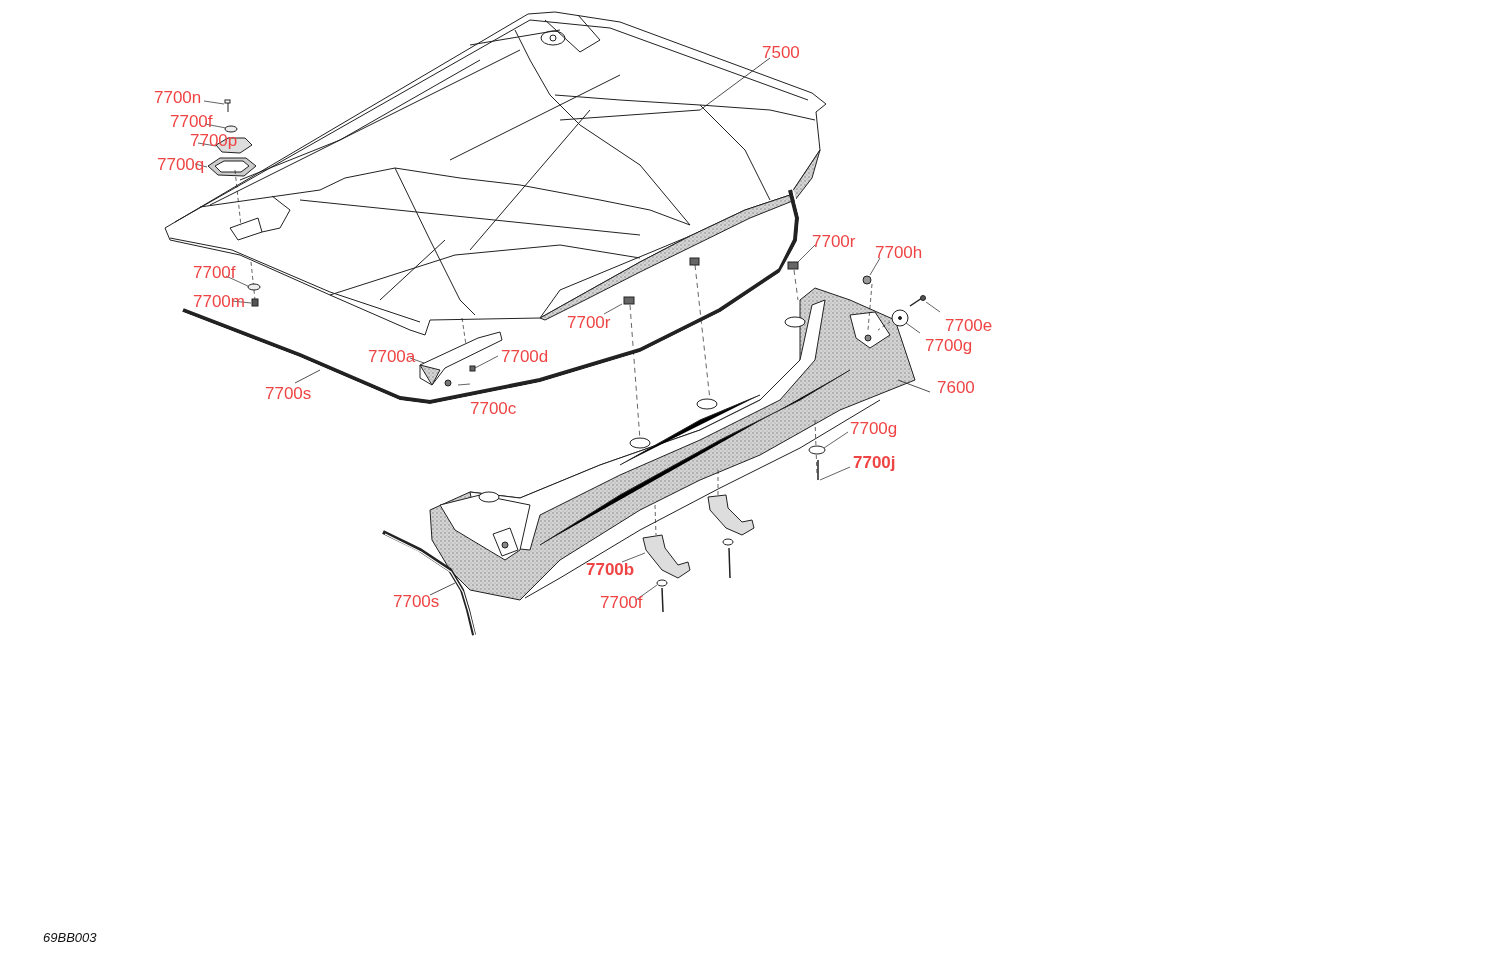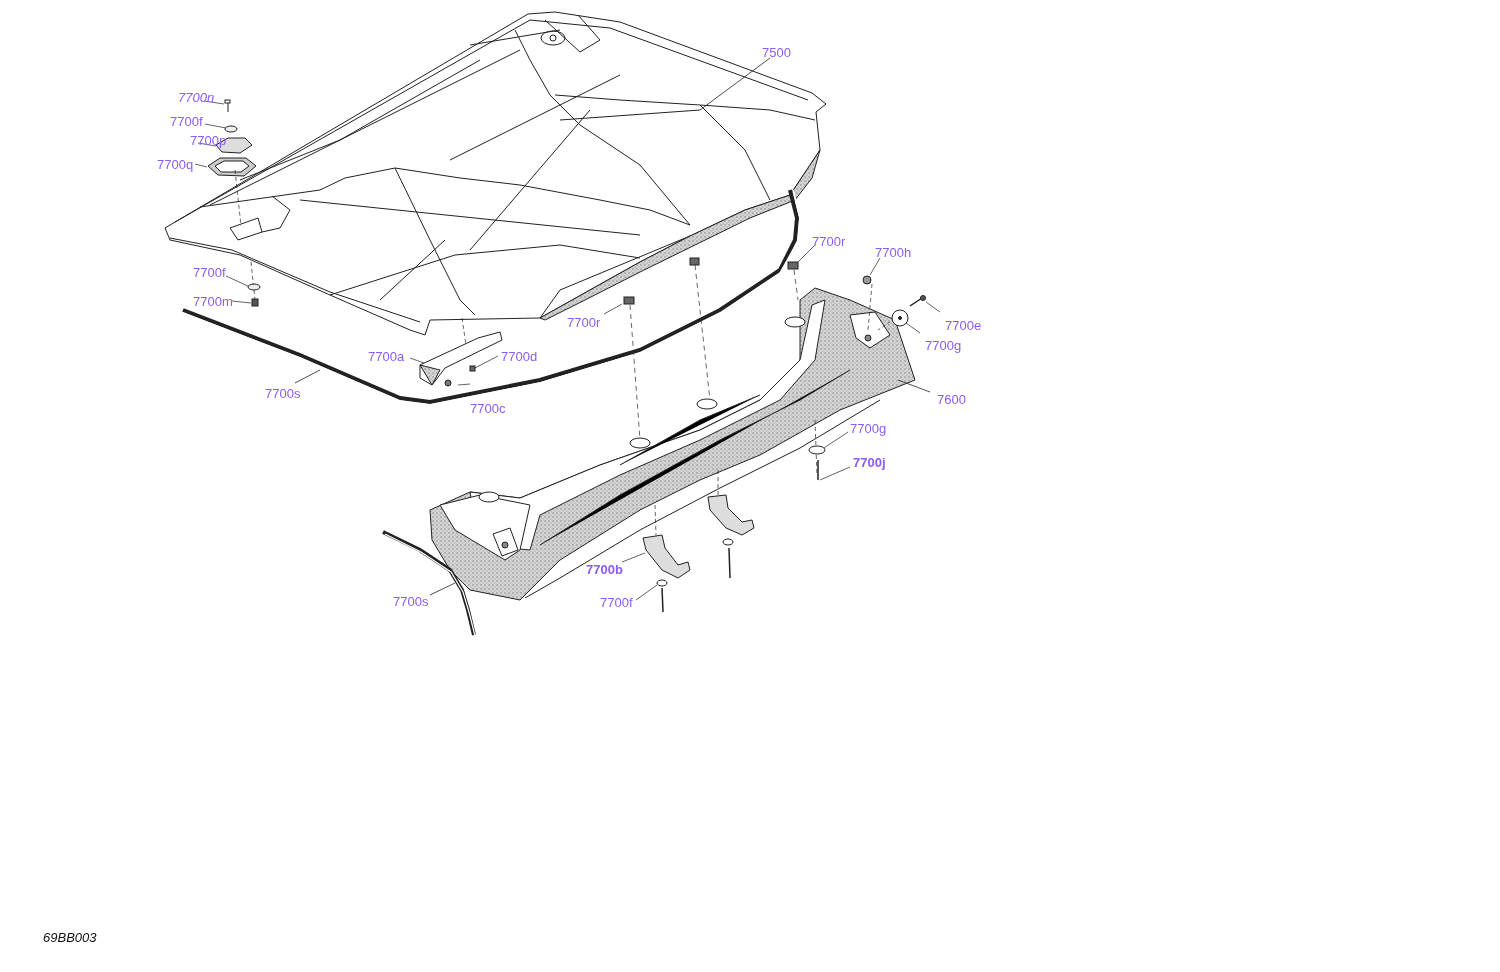--- a/index.html
+++ b/index.html
@@ -1,19 +1,19 @@
 <!DOCTYPE html>
 <html><head>
 <meta charset="utf-8">
 <style>
   html, body { margin: 0; padding: 0; background: #ffffff; }
   body { width: 1500px; height: 972px; position: relative; overflow: hidden;
          font-family: "Liberation Sans", sans-serif; color: #111; }
   #canvas { position: absolute; left: 0; top: 0; width: 1500px; height: 972px; }
-  .label { position: absolute; font-size: 13px; line-height: 14px; white-space: nowrap; color: #8b5cf6; }
+  .label { position: absolute; font-size: 17px; line-height: 14px; white-space: nowrap; color: #ef4444; }
   .code { position: absolute; left: 43px; top: 930px; font-size: 13px; color: #111; font-style: italic; }
 </style>
 </head>
 <body>
 
 <svg id="canvas" viewBox="0 0 1500 972" xmlns="http://www.w3.org/2000/svg">
   <defs>
     <pattern id="stip" width="4" height="4" patternUnits="userSpaceOnUse">
       <rect width="4" height="4" fill="#d4d4d4"></rect>
       <circle cx="1" cy="1" r="0.7" fill="#777"></circle>
@@ -150,35 +150,35 @@
 
   <g fill="none" stroke="#222">
     <path d="M383 532 L420 550 L450 570 L462 590 L468 610 L474 635" stroke-width="4"></path>
     <path d="M385 534 L421 552 L451 572 L463 592 L469 612 L475 636" stroke="#fff" stroke-width="1.2"></path>
     <line x1="430" y1="595" x2="455" y2="583" stroke-width="0.8"></line>
   </g>
 </svg>
 
 <div id="labels">
     <div class="label" style="left: 762px; top: 46px;">7500</div>
-    <div class="label" style="left: 178px; top: 91px; font-style: italic;">7700n</div>
+    <div class="label" style="left: 154px; top: 91px;">7700n</div>
     <div class="label" style="left: 170px; top: 115px;">7700f</div>
     <div class="label" style="left: 162px; top: 134px; margin-left: 28px;">7700p</div>
     <div class="label" style="left: 157px; top: 158px;">7700q</div>
     <div class="label" style="left: 193px; top: 266px;">7700f</div>
     <div class="label" style="left: 193px; top: 295px;">7700m</div>
     <div class="label" style="left: 265px; top: 387px;">7700s</div>
     <div class="label" style="left: 368px; top: 350px;">7700a</div>
     <div class="label" style="left: 501px; top: 350px;">7700d</div>
     <div class="label" style="left: 470px; top: 382px; margin-top: 20px;">7700c</div>
     <div class="label" style="left: 567px; top: 316px;">7700r</div>
     <div class="label" style="left: 812px; top: 235px;">7700r</div>
     <div class="label" style="left: 875px; top: 246px;">7700h</div>
     <div class="label" style="left: 945px; top: 319px;">7700e</div>
     <div class="label" style="left: 925px; top: 339px;">7700g</div>
-    <div class="label" style="left: 937px; top: 393px;">7600</div>
+    <div class="label" style="left: 937px; top: 381px;">7600</div>
     <div class="label" style="left: 850px; top: 422px;">7700g</div>
     <div class="label" style="left: 853px; top: 456px; font-weight: bold;">7700j</div>
     <div class="label" style="left: 586px; top: 563px; font-weight: bold;">7700b</div>
     <div class="label" style="left: 393px; top: 595px;">7700s</div>
     <div class="label" style="left: 600px; top: 596px;">7700f</div>
   </div>
 <div class="code">69BB003</div>
 
 </body></html>

